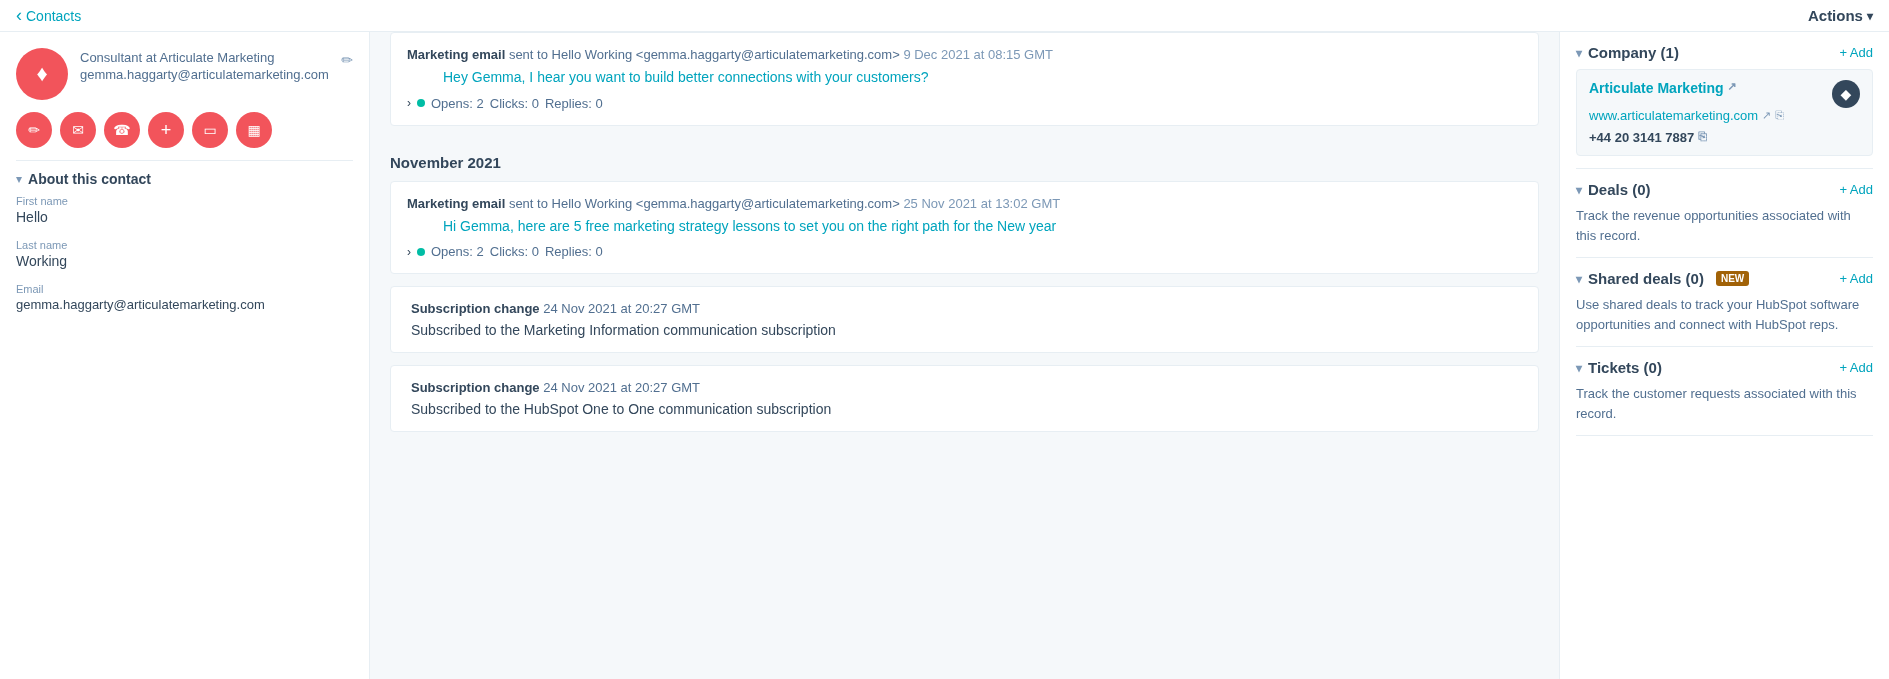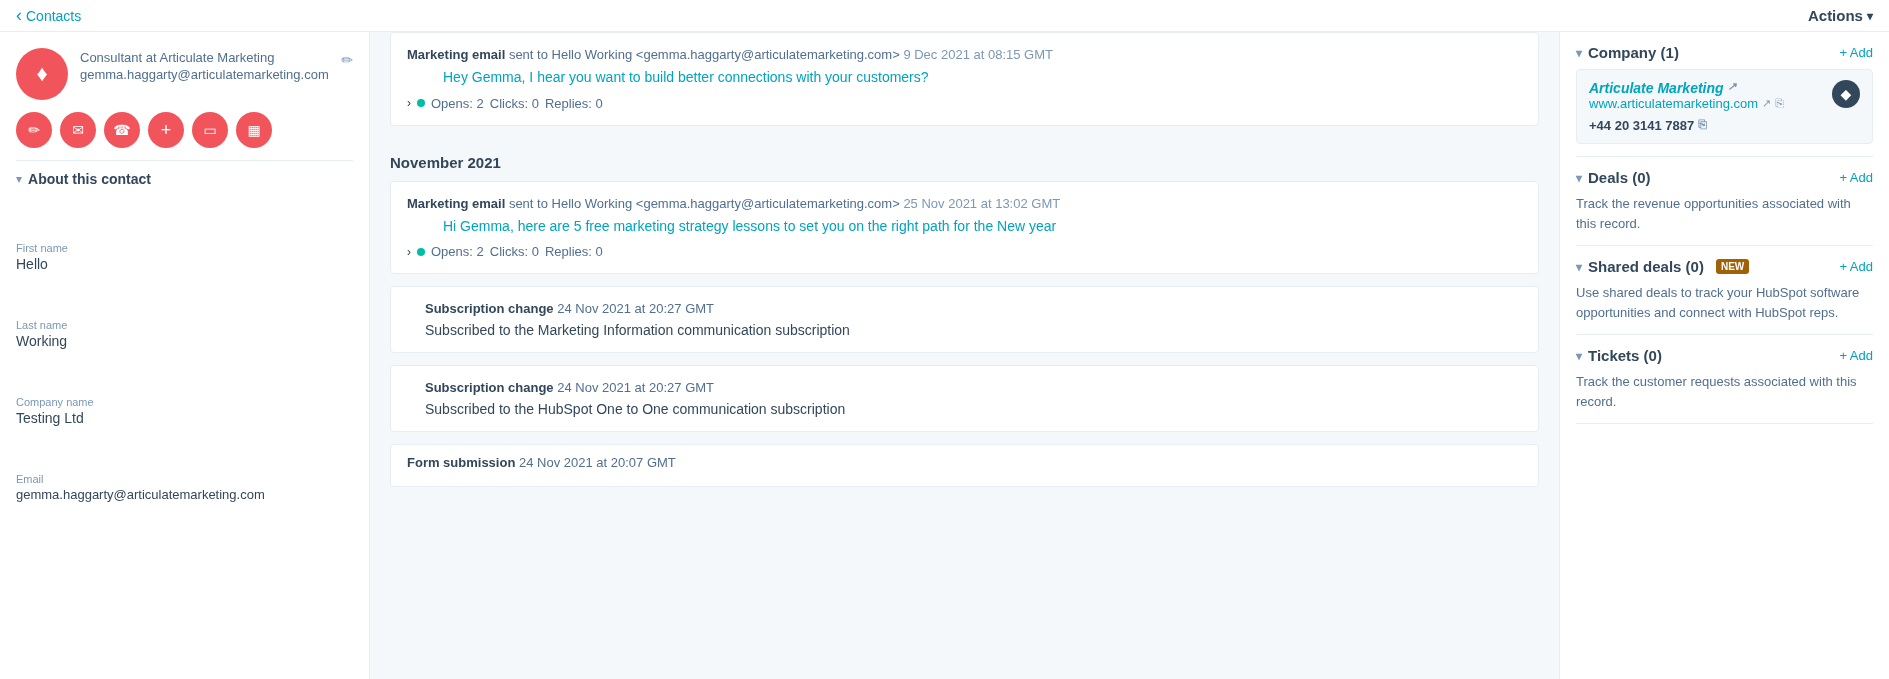--- a/index.html
+++ b/index.html
@@ -28,53 +28,53 @@
     .edit-icon { color: #7c98b6; cursor: pointer; font-size: 14px; margin-top: 4px; }
 
     .action-icons { display: flex; gap: 8px; margin: 12px 0; }
     .action-icon-btn { width: 36px; height: 36px; border-radius: 50%; background: #f2545b; border: none; cursor: pointer; display: flex; align-items: center; justify-content: center; color: #fff; font-size: 14px; }
 
     .section-header { display: flex; align-items: center; gap: 6px; padding: 10px 0 8px 0; border-top: 1px solid #e7eef3; cursor: pointer; }
     .section-chevron { color: #7c98b6; font-size: 12px; }
     .section-title { font-weight: 600; font-size: 14px; color: #33475b; }
 
     .field-group { margin-bottom: 14px; }
-    .field-label { font-size: 11px; color: #7c98b6; text-transform: none; margin-bottom: 2px; margin-top: 47px; }
+    .field-label { font-size: 11px; color: #7c98b6; text-transform: none; margin-bottom: 2px; }
     .field-value { font-size: 14px; color: #33475b; display: flex; align-items: flex-end; justify-content: space-between; }
     .copy-icon { color: #7c98b6; cursor: pointer; font-size: 12px; opacity: 0; }
 
     
     .middle-panel { flex: 1; overflow-y: auto; padding: 0 20px; background: #f5f8fa; }
 
     .month-label { font-size: 15px; font-weight: 600; color: #33475b; padding: 16px 0 10px 0; }
 
     .activity-card { background: #fff; border: 1px solid #e7eef3; border-radius: 4px; padding: 14px 16px; margin-bottom: 12px; }
     .activity-header { font-size: 13px; color: #516f90; margin-bottom: 6px; }
     .activity-header strong { color: #33475b; font-weight: 700; }
     .activity-header .time { color: #7c98b6; }
     .activity-link { color: #00a4bd; font-size: 14px; cursor: pointer; text-decoration: none; font-weight: 500; margin-bottom: 8px; display: block; line-height: 1.4; margin-left: 36px; }
     .activity-meta { display: flex; align-items: center; gap: 6px; font-size: 13px; color: #516f90; }
     .expand-arrow { color: #33475b; cursor: pointer; font-size: 12px; }
     .green-dot { width: 8px; height: 8px; border-radius: 50%; background: #00bda5; flex-shrink: 0; }
 
-    .sub-card { background: #fff; border: 1px solid #e7eef3; border-radius: 4px; padding: 14px 34px; margin-bottom: 12px; }
+    .sub-card { background: #fff; border: 1px solid #e7eef3; border-radius: 4px; padding: 14px 20px; margin-bottom: 12px; }
     .sub-header { font-size: 13px; color: #516f90; margin-bottom: 6px; }
     .sub-header strong { color: #33475b; font-weight: 600; }
     .sub-text { font-size: 14px; color: #33475b; }
 
     
     .right-panel { width: 330px; flex-shrink: 0; background: #fff; border-left: 1px solid #e7eef3; overflow-y: auto; padding: 12px 16px; }
 
     .rp-section { border-bottom: 1px solid #e7eef3; padding-bottom: 12px; margin-bottom: 12px; }
     .rp-section-header { display: flex; align-items: center; justify-content: space-between; margin-bottom: 8px; }
     .rp-section-title { font-weight: 700; font-size: 15px; color: #33475b; display: flex; align-items: center; gap: 6px; }
     .rp-chevron { color: #7c98b6; font-size: 12px; cursor: pointer; }
     .rp-add { color: #00a4bd; font-size: 13px; cursor: pointer; font-weight: 500; }
-    .rp-company-name { color: #00a4bd; font-weight: 600; font-size: 14px; cursor: pointer; display: flex; align-items: flex-start; gap: 4px; font-style: italic; }
-    .rp-company-website { color: #00a4bd; font-size: 13px; cursor: pointer; display: flex; align-items: center; gap: 4px; margin-top: 0; }
+    .rp-company-name { color: #00a4bd; font-weight: 600; font-size: 14px; cursor: pointer; display: flex; align-items: flex-start; gap: 4px; }
+    .rp-company-website { color: #00a4bd; font-size: 13px; cursor: pointer; display: flex; align-items: center; gap: 4px; margin-top: 12px; }
     .rp-phone { font-size: 13px; color: #33475b; margin-top: 7px; display: flex; align-items: flex-start; gap: 4px; font-weight: bold; }
     .rp-muted { font-size: 13px; color: #516f90; margin-top: 6px; line-height: 1.5; }
     .company-card { background: #f5f8fa; border: 1px solid #e7eef3; border-radius: 4px; padding: 10px 12px; display: flex; justify-content: space-between; align-items: flex-start; }
     .company-card-left { flex: 1; }
     .company-logo { width: 28px; height: 28px; background: #33475b; border-radius: 50%; display: flex; align-items: center; justify-content: center; color: #fff; font-size: 14px; }
 
     .badge-new { background: #a16207; color: #fff; font-size: 10px; font-weight: 700; border-radius: 3px; padding: 2px 5px; margin-left: 6px; }
     .icon-sm { color: #7c98b6; font-size: 11px; cursor: pointer; }
   </style>
 </head>
@@ -121,26 +121,20 @@
       </div>
     </div>
 
     <div class="field-group">
       <div class="field-label">Last name</div>
       <div class="field-value">
         <span>Working</span>
       </div>
     </div>
 
-    <div class="field-group">
-      <div class="field-label">Company name</div>
-      <div class="field-value">
-        <span>Testing Ltd</span>
-      </div>
-    </div>
 
     <div class="field-group">
       <div class="field-label">Email</div>
       <div class="field-value">
         <span style="font-size:13px;">gemma.haggarty@articulatemarketing.com</span>
       </div>
     </div>
   </div>
 
   <div class="middle-panel">
@@ -188,26 +182,20 @@
     </div>
 
     <div class="sub-card">
       <div class="sub-header">
         <strong>Subscription change</strong>
         <span>  24 Nov 2021 at 20:27 GMT</span>
       </div>
       <div class="sub-text">Subscribed to the HubSpot One to One communication subscription</div>
     </div>
 
-    <div class="sub-card" style="padding: 10px 16px;">
-      <div class="sub-header">
-        <strong>Form submission</strong>
-        <span>  24 Nov 2021 at 20:07 GMT</span>
-      </div>
-    </div>
 
   </div>
 
   <div class="right-panel">
 
     <div class="rp-section">
       <div class="rp-section-header">
         <div class="rp-section-title">
           <span class="rp-chevron">▾</span>
           <span>Company (1)</span>

